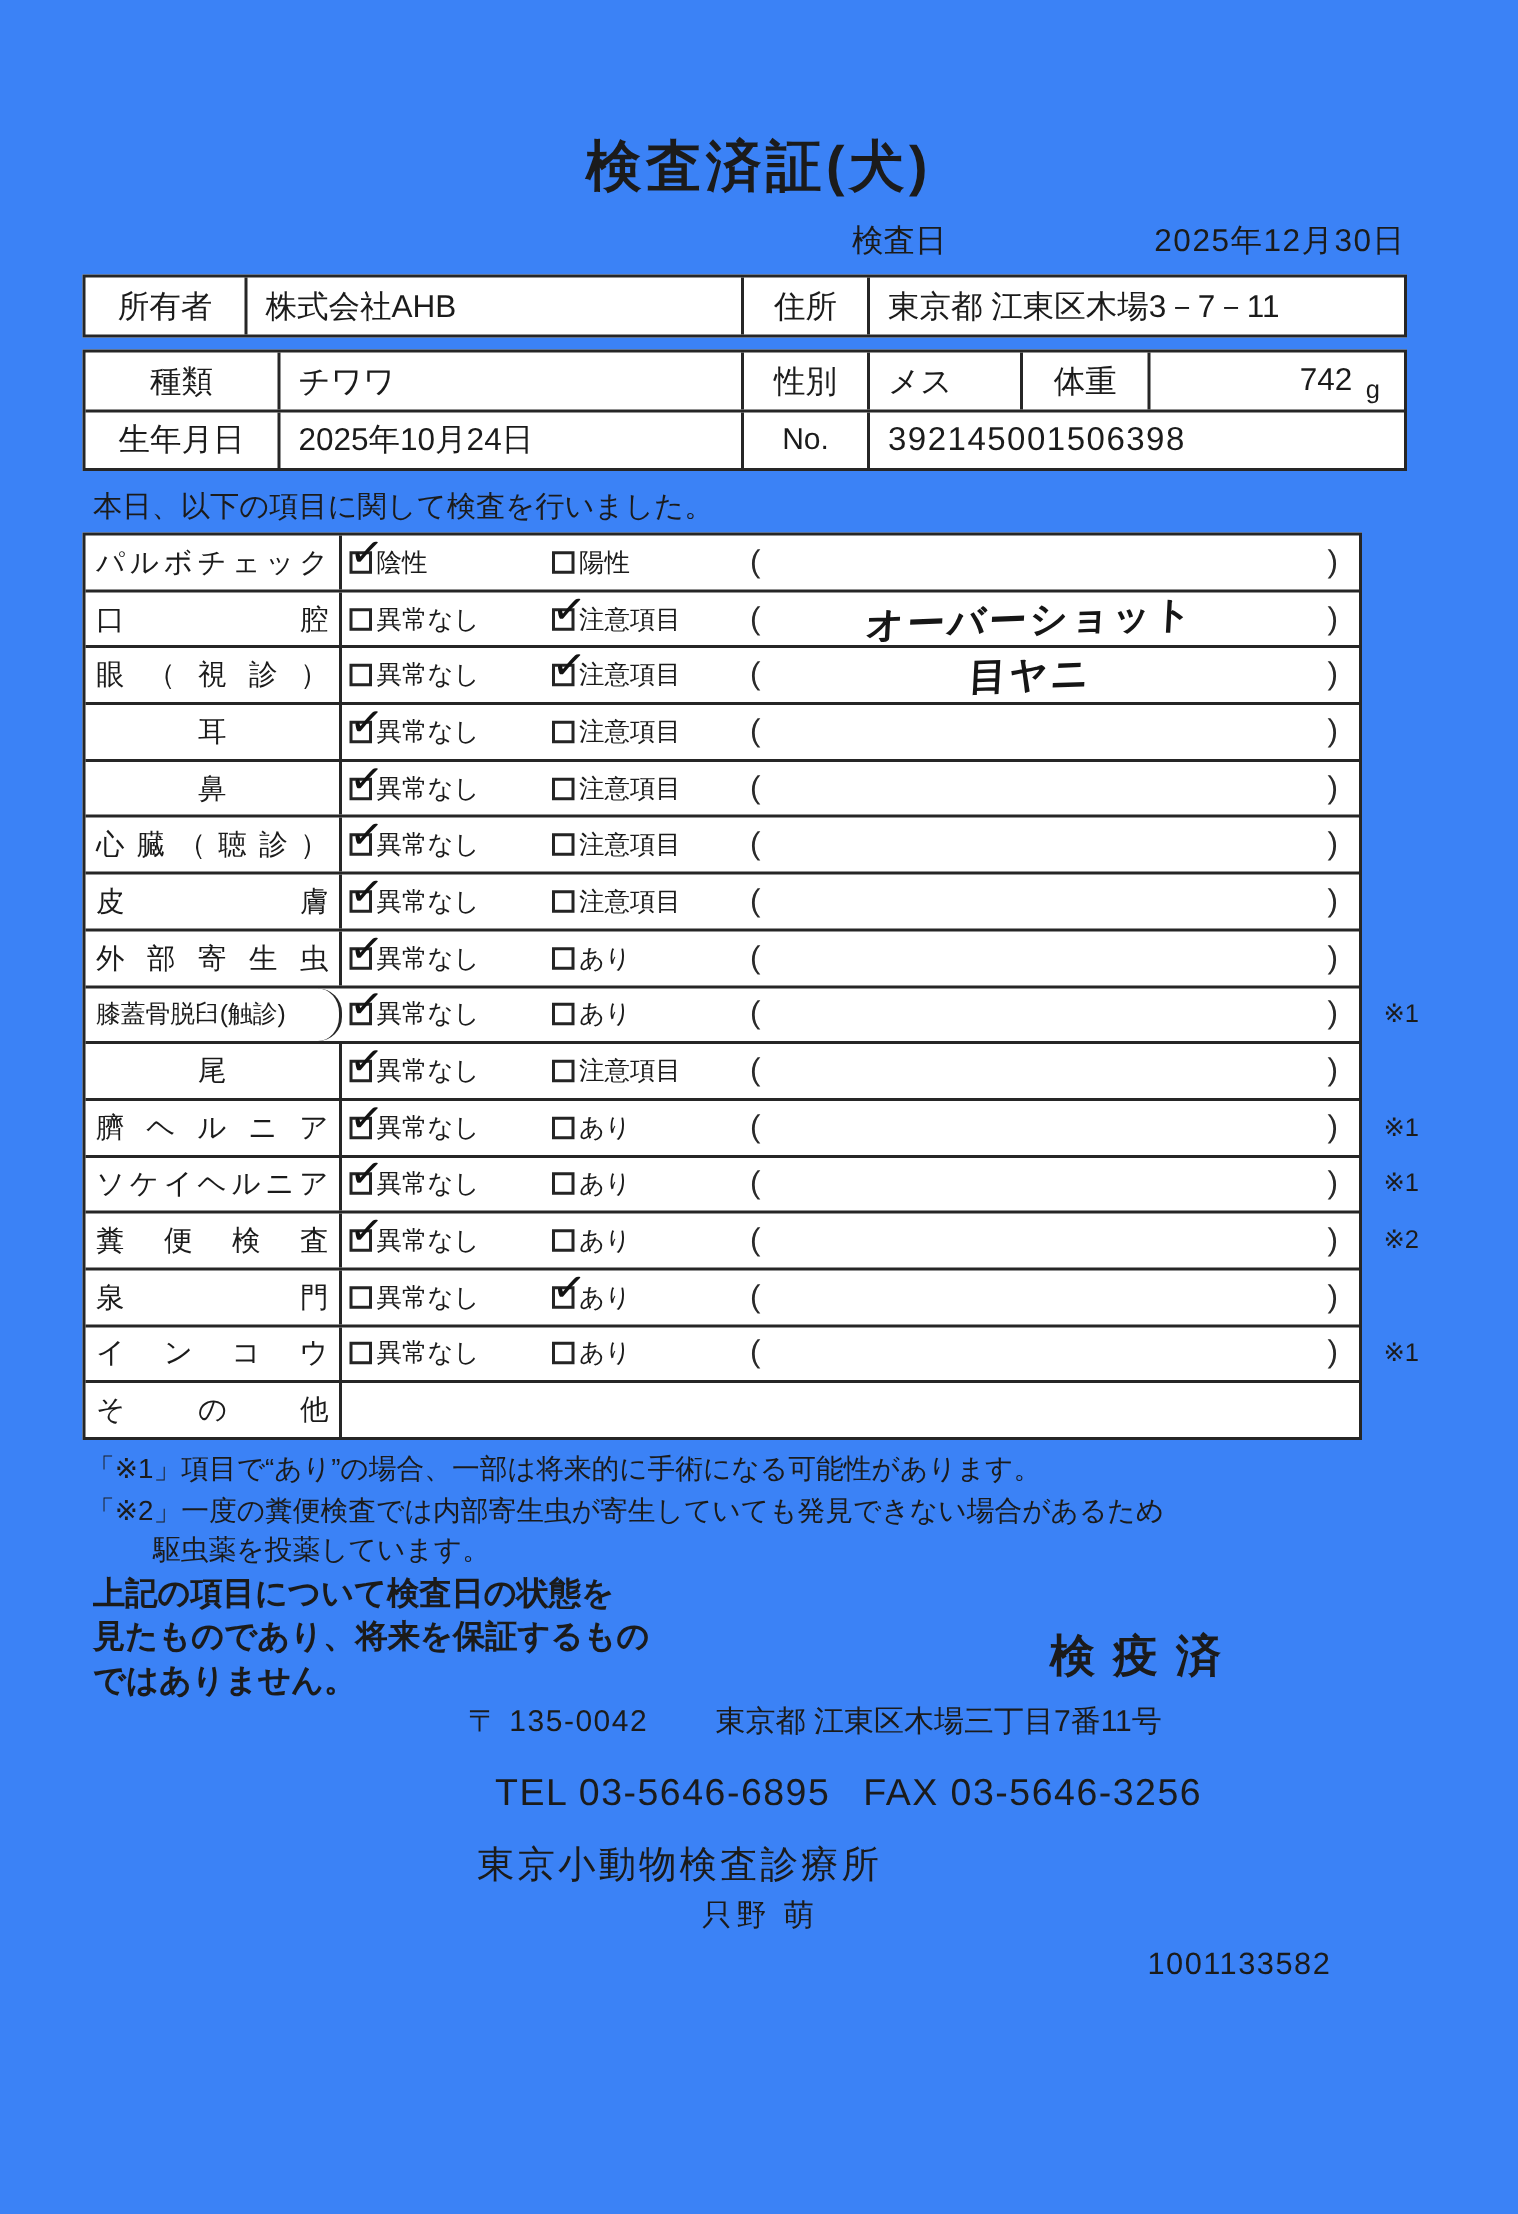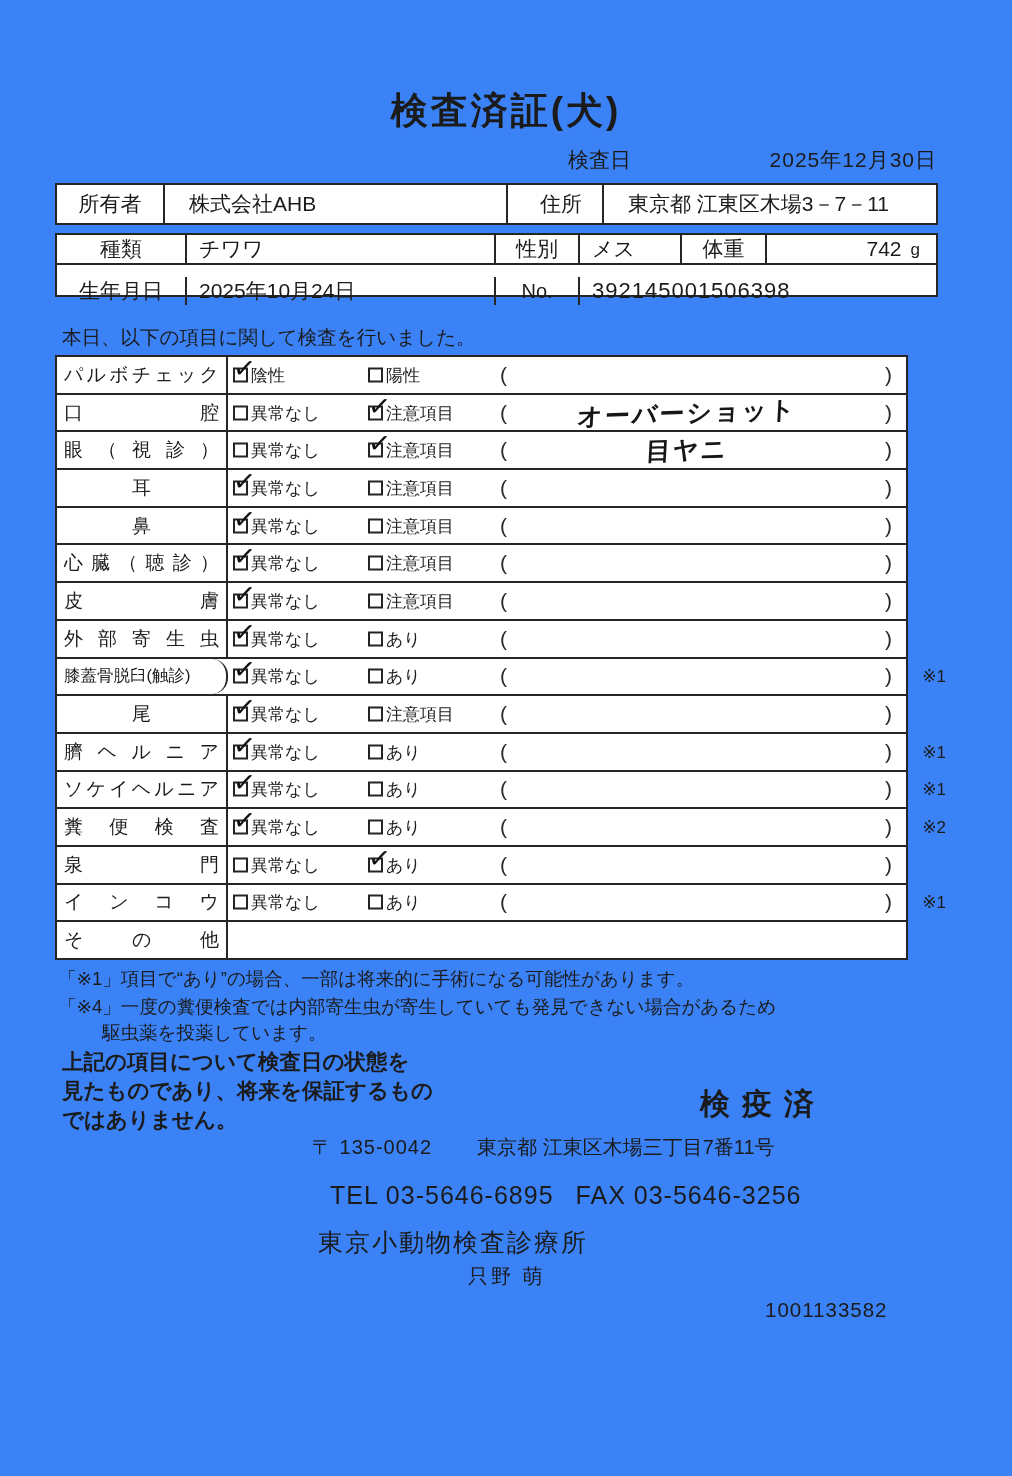--- a/index.html
+++ b/index.html
@@ -14,23 +14,23 @@
   }
   
   .doc-title{
     position:absolute;left:0;right:0;top:86px;
     text-align:center;font-size:37px;font-weight:600;letter-spacing:3px;
   }
   .insp-date-label{position:absolute;left:568px;top:146px;font-size:21px;}
   .insp-date-value{position:absolute;right:75px;top:146px;font-size:21px;letter-spacing:1px;}
 
   
-  .info-table{position:absolute;left:55px;width:883px;border:2px solid #262626;box-sizing:border-box;background:#fff;gap:12px;}
+  .info-table{position:absolute;left:55px;width:883px;border:2px solid #262626;box-sizing:border-box;background:#fff;}
   .owner-table{top:183px;height:42px;display:flex;}
-  .pet-table{top:233px;height:64px;display:flex;flex-direction:column;}
+  .pet-table{top:233px;height:81px;display:flex;flex-direction:column;}
   .pet-row{display:flex;flex:1;}
   .pet-row.first{border-bottom:2px solid #262626;}
   .cell{display:flex;align-items:center;box-sizing:border-box;font-size:21px;}
   .cell.lab{justify-content:center;}
   .cell.val{padding-left:12px;}
   .bR{border-right:2px solid #262626;}
   .w-owner-lab{width:108px;}
   .w-owner-val{width:331px;}
   .w-addr-lab{width:84px;}
   .w-addr-val{flex:1;}
@@ -469,21 +469,21 @@
         <div class="row-label justify">
           <span>そ</span>
           <span>の</span>
           <span>他</span>
         </div>
         <div class="row-content"></div>
       </div>
     </div>
 
   <div class="footnote-1">「※1」項目で“あり”の場合、一部は将来的に手術になる可能性があります。</div>
-  <div class="footnote-2">「※4」一度の糞便検査では内部寄生虫が寄生していても発見できない場合があるため</div>
+  <div class="footnote-2">「※2」一度の糞便検査では内部寄生虫が寄生していても発見できない場合があるため</div>
   <div class="footnote-2b">駆虫薬を投薬しています。</div>
 
   <div class="statement">
     <div>上記の項目について検査日の状態を</div>
     <div>見たものであり、将来を保証するもの</div>
     <div>ではありません。</div>
   </div>
   <div class="stamp">検疫済</div>
 
   <div class="postal-line">

